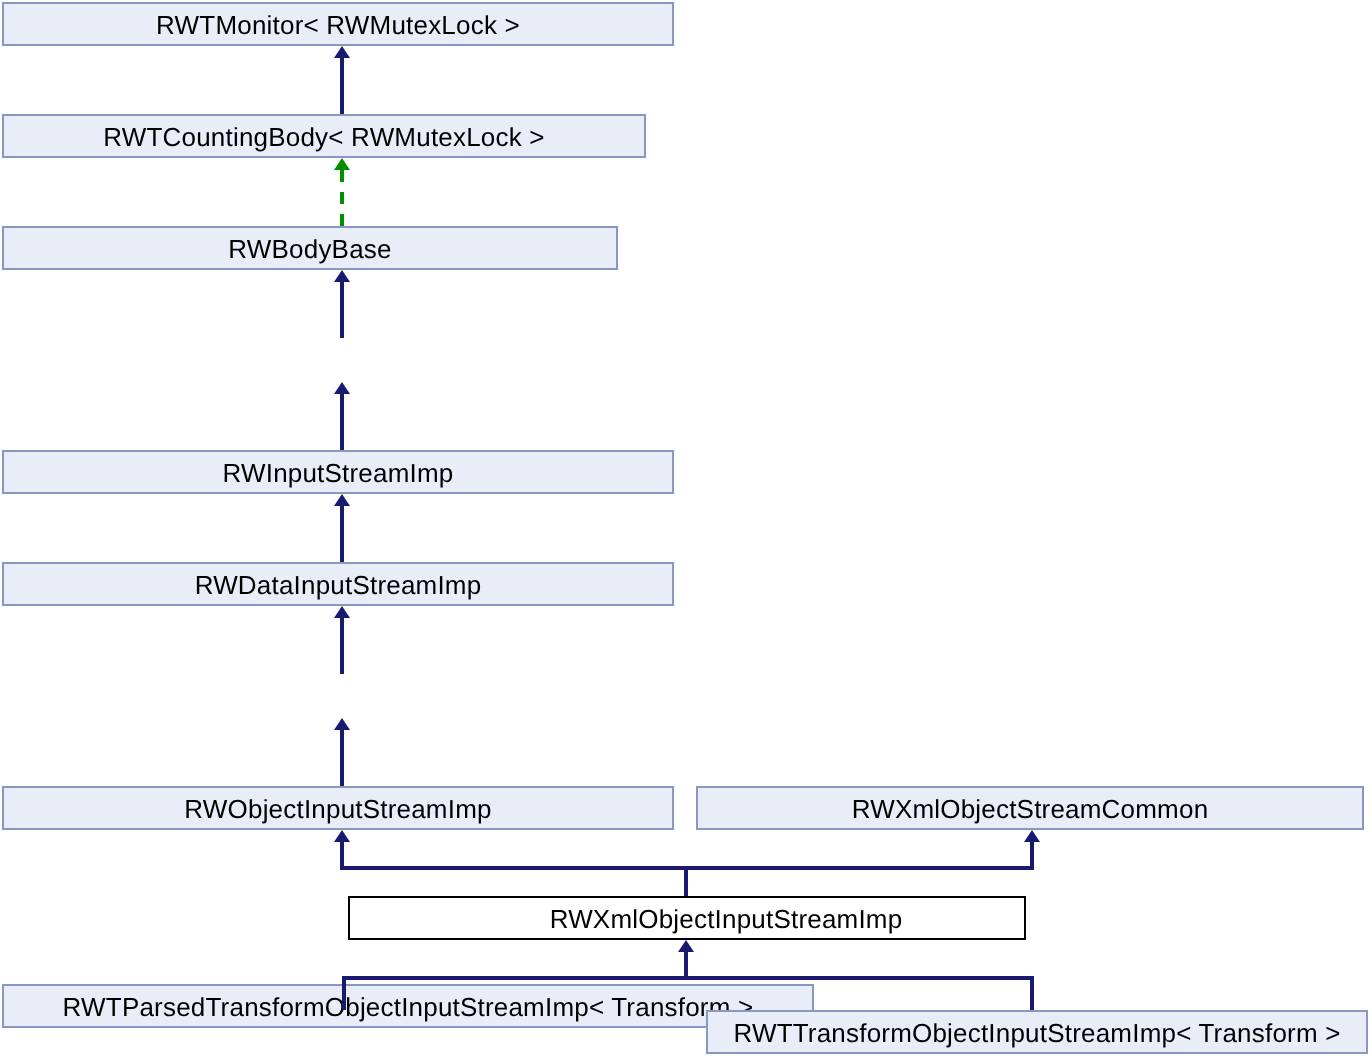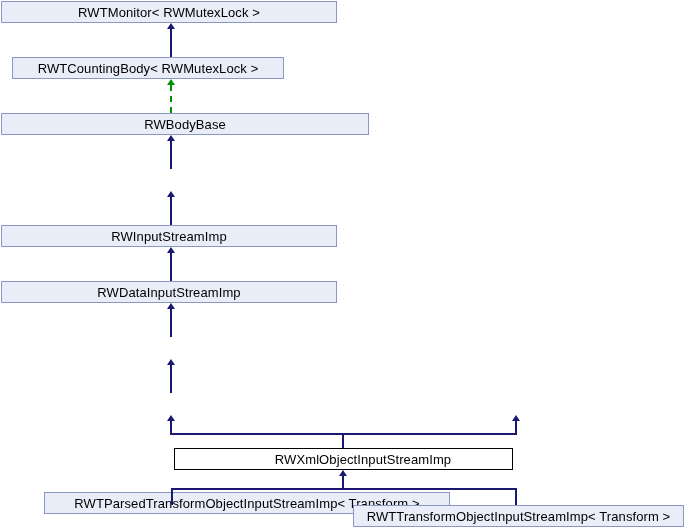--- a/index.html
+++ b/index.html
@@ -33,28 +33,30 @@
     border-bottom:6px solid var(--inherit-arrow, #191970);
   }
   .arr.green { border-bottom-color:var(--protected-arrow, #008f00); }
 </style>
 </head>
 <body>
 
 <div id="canvas">
 
   <div class="node" style="left:1px; top:1px; width:336px;">RWTMonitor&lt; RWMutexLock &gt;</div>
-  <div class="node" style="left:12px; top:57px; width:272px;text-align:right;">RWTCountingBody&lt; RWMutexLock &gt;</div>
-  <div class="node" style="left:1px; top:113px; width:368px;">RWBodyBase</div>
+  <div class="node" style="left:1px; top:57px; width:322px;text-align:right;">RWTCountingBody&lt; RWMutexLock &gt;</div>
+  <div class="node" style="left:1px; top:113px; width:308px;">RWBodyBase</div>
   <div class="node" style="left:1px; top:225px; width:336px;">RWInputStreamImp</div>
   <div class="node" style="left:1px; top:281px; width:336px;">RWDataInputStreamImp</div>
+  <div class="node" style="left:1px; top:393px; width:336px;">RWObjectInputStreamImp</div>
+  <div class="node" style="left:348px; top:393px; width:334px;">RWXmlObjectStreamCommon</div>
 
   <div class="node current" style="left:174px; top:448px; width:339px;padding-left:39px;">RWXmlObjectInputStreamImp</div>
 
-  <div class="node" style="left:1px; top:492px; width:406px;margin-left:43px;">RWTParsedTransformObjectInputStreamImp&lt; Transform &gt;</div>
+  <div class="node" style="left:1px; top:492px; width:406px;">RWTParsedTransformObjectInputStreamImp&lt; Transform &gt;</div>
   <div class="node" style="left:353px; top:505px; width:331px;">RWTTransformObjectInputStreamImp&lt; Transform &gt;</div>
 
   <div>
     <span class="arr" style="left:167px; top:23px;"></span>
     <span class="vline" style="left:170px; top:29px; height:28px;"></span>
   </div>
 
   <div>
     <span class="arr green" style="left:167px; top:79px;"></span>
     <span class="vdash" style="left:170px; top:85px; height:28px;"></span>

